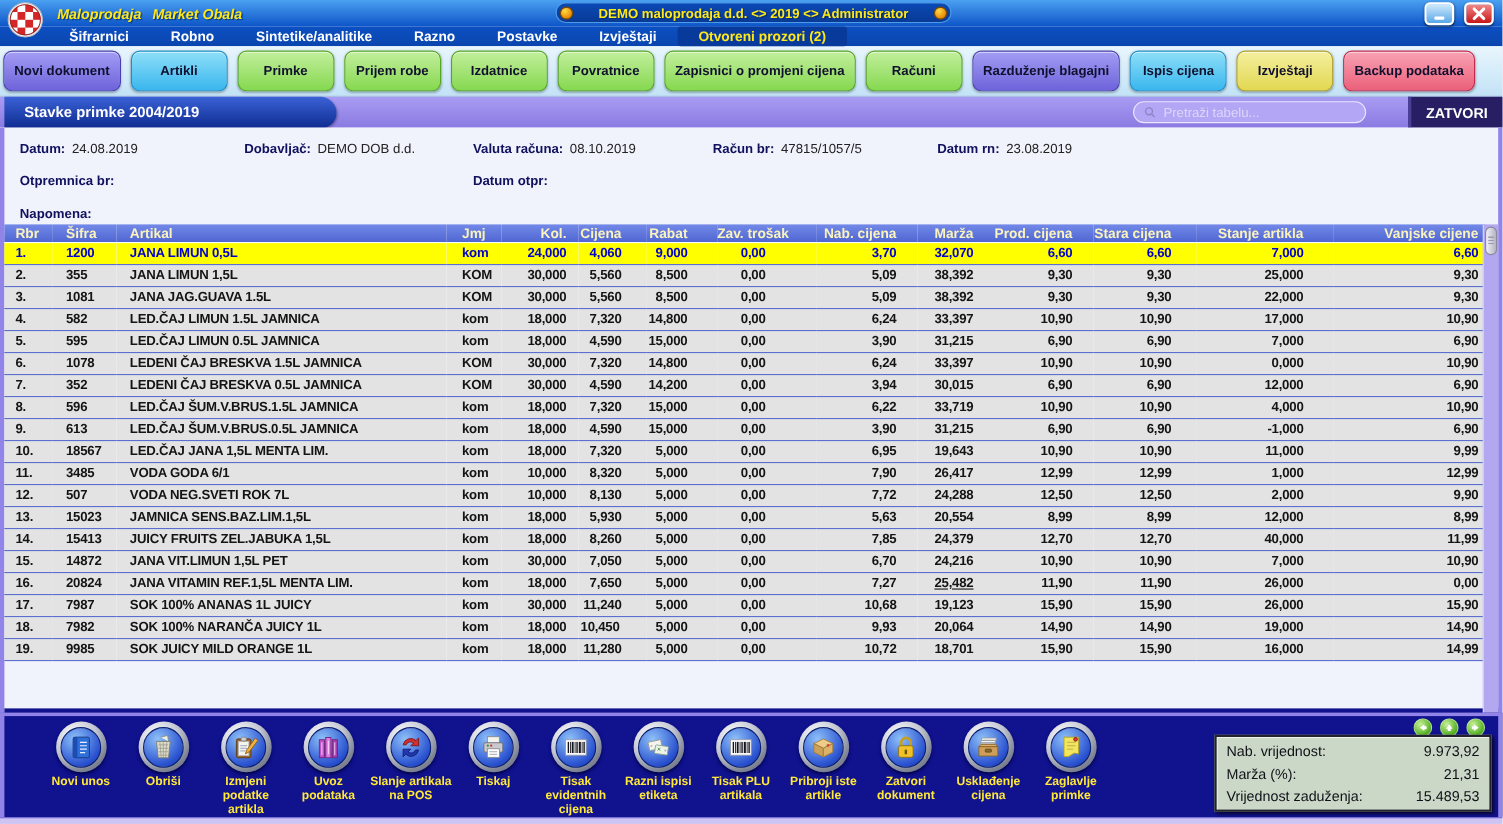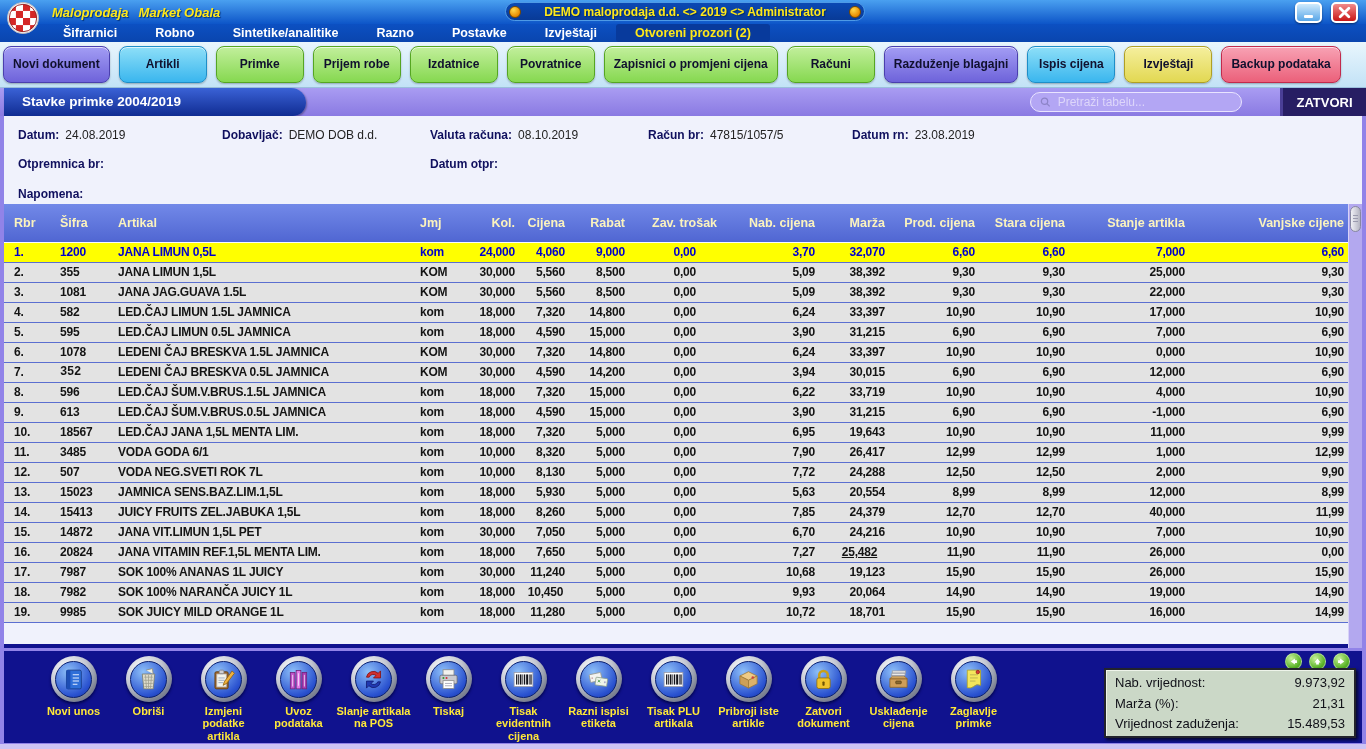--- a/index.html
+++ b/index.html
@@ -42,21 +42,21 @@
   .fld { position:absolute; white-space:nowrap; }
   .fld .lbl { font-weight:bold; color:#10105e; }
   .fld .val { color:#222; margin-left:6px; }
   .f-datum{left:14px;top:12px} .f-dobavljac{left:218px;top:12px} .f-valuta{left:426px;top:12px}
   .f-racunbr{left:644px;top:12px} .f-datumrn{left:848px;top:12px}
   .f-otpremnica{left:14px;top:41px} .f-datumotpr{left:426px;top:41px} .f-napomena{left:14px;top:71px}
 
   
   .table-zone { position:relative; height:444px; border-bottom:4px solid #10128e; }
   table { border-collapse:collapse; table-layout:fixed; width:1344px; }
-  thead th { height:38px; background:linear-gradient(var(--thead-top,#7289e8),var(--thead-bottom,#5066d2)); color:#fbf3be; font-size:12.5px; font-weight:bold; white-space:nowrap; }
+  thead th { height:16px; background:linear-gradient(var(--thead-top,#7289e8),var(--thead-bottom,#5066d2)); color:#fbf3be; font-size:12.5px; font-weight:bold; white-space:nowrap; }
   tbody tr { background:var(--row-bg,#e3e3e3); border-top:1px solid #fafaff; border-bottom:1px solid #5b6fd0; }
   tbody td { height:20px; font-size:12px; font-weight:bold; color:#141414; white-space:nowrap; overflow:hidden; letter-spacing:-0.2px; }
   tbody tr.sel { background:var(--selected-row,#ffff00); }
   tbody tr.sel td { color:var(--selected-text,#0000cd); }
   th:nth-child(1),td:nth-child(1){padding-left:10px}
   th:nth-child(2),td:nth-child(2){padding-left:12px}
   th:nth-child(3),td:nth-child(3){padding-left:12px}
   th:nth-child(4),td:nth-child(4){padding-left:14px}
   th:nth-child(5),td:nth-child(5){padding-right:11px}
   th:nth-child(6),td:nth-child(6){padding-right:23px}
@@ -314,21 +314,21 @@
               <td style="text-align: right;">0,00</td>
               <td style="text-align: right;">6,24</td>
               <td style="text-align: right;">33,397</td>
               <td style="text-align: right;">10,90</td>
               <td style="text-align: right;">10,90</td>
               <td style="text-align: right;">0,000</td>
               <td style="text-align: right;">10,90</td>
             </tr>
             <tr>
               <td style="text-align: left;">7.</td>
-              <td style="text-align: left; font-family: Liberation Mono, monospace;">352</td>
+              <td style="text-align: left;">352</td>
               <td style="text-align: left;">LEDENI ČAJ BRESKVA 0.5L JAMNICA</td>
               <td style="text-align: left;">KOM</td>
               <td style="text-align: right;">30,000</td>
               <td style="text-align: right;">4,590</td>
               <td style="text-align: right;">14,200</td>
               <td style="text-align: right;">0,00</td>
               <td style="text-align: right;">3,94</td>
               <td style="text-align: right;">30,015</td>
               <td style="text-align: right;">6,90</td>
               <td style="text-align: right;">6,90</td>
@@ -466,21 +466,21 @@
             <tr>
               <td style="text-align: left;">16.</td>
               <td style="text-align: left;">20824</td>
               <td style="text-align: left;">JANA VITAMIN REF.1,5L MENTA LIM.</td>
               <td style="text-align: left;">kom</td>
               <td style="text-align: right;">18,000</td>
               <td style="text-align: right;">7,650</td>
               <td style="text-align: right;">5,000</td>
               <td style="text-align: right;">0,00</td>
               <td style="text-align: right;">7,27</td>
-              <td style="text-align: center; text-decoration: underline;">25,482</td>
+              <td style="text-align: right; text-decoration: underline;">25,482</td>
               <td style="text-align: right;">11,90</td>
               <td style="text-align: right;">11,90</td>
               <td style="text-align: right;">26,000</td>
               <td style="text-align: right;">0,00</td>
             </tr>
             <tr>
               <td style="text-align: left;">17.</td>
               <td style="text-align: left;">7987</td>
               <td style="text-align: left;">SOK 100% ANANAS 1L JUICY</td>
               <td style="text-align: left;">kom</td>

